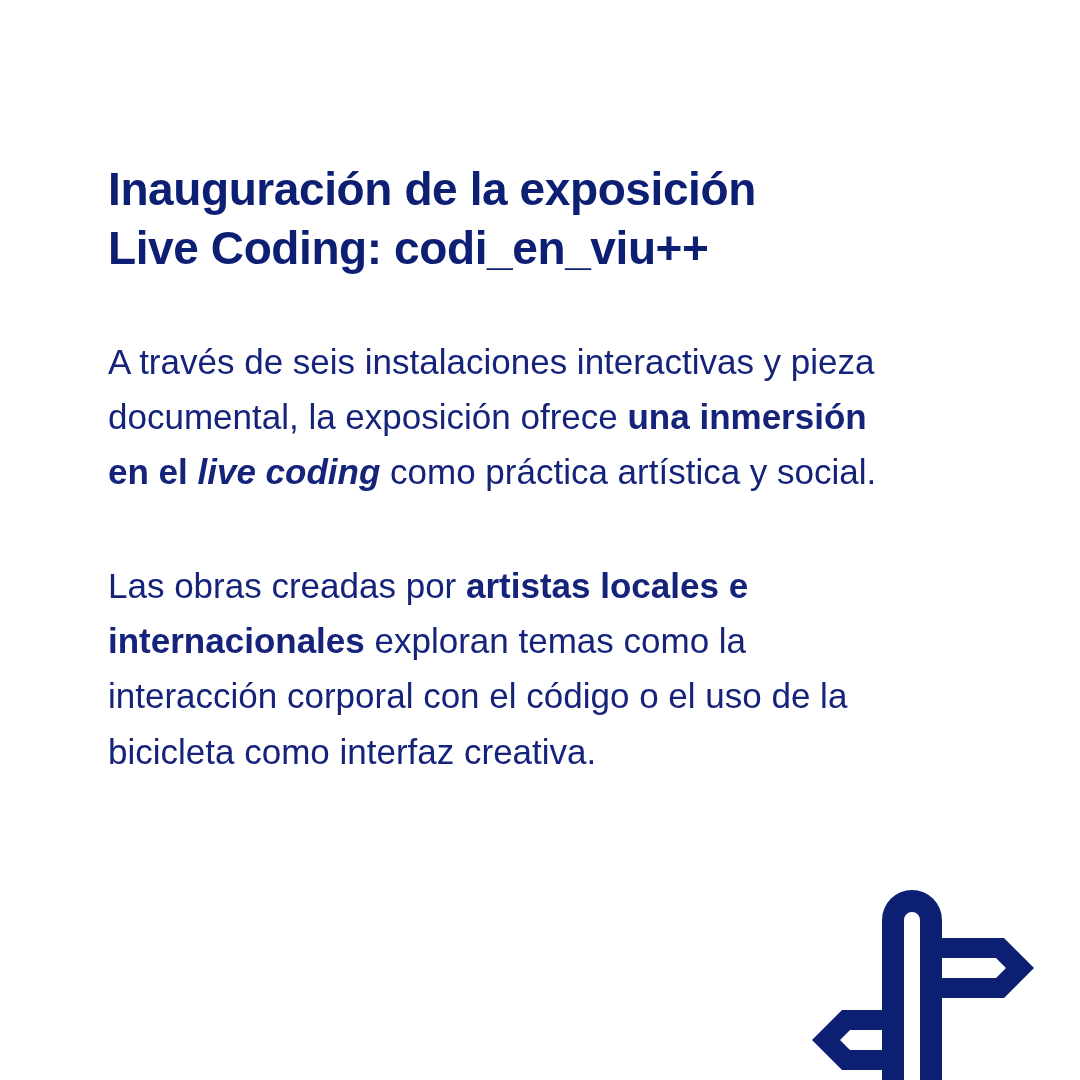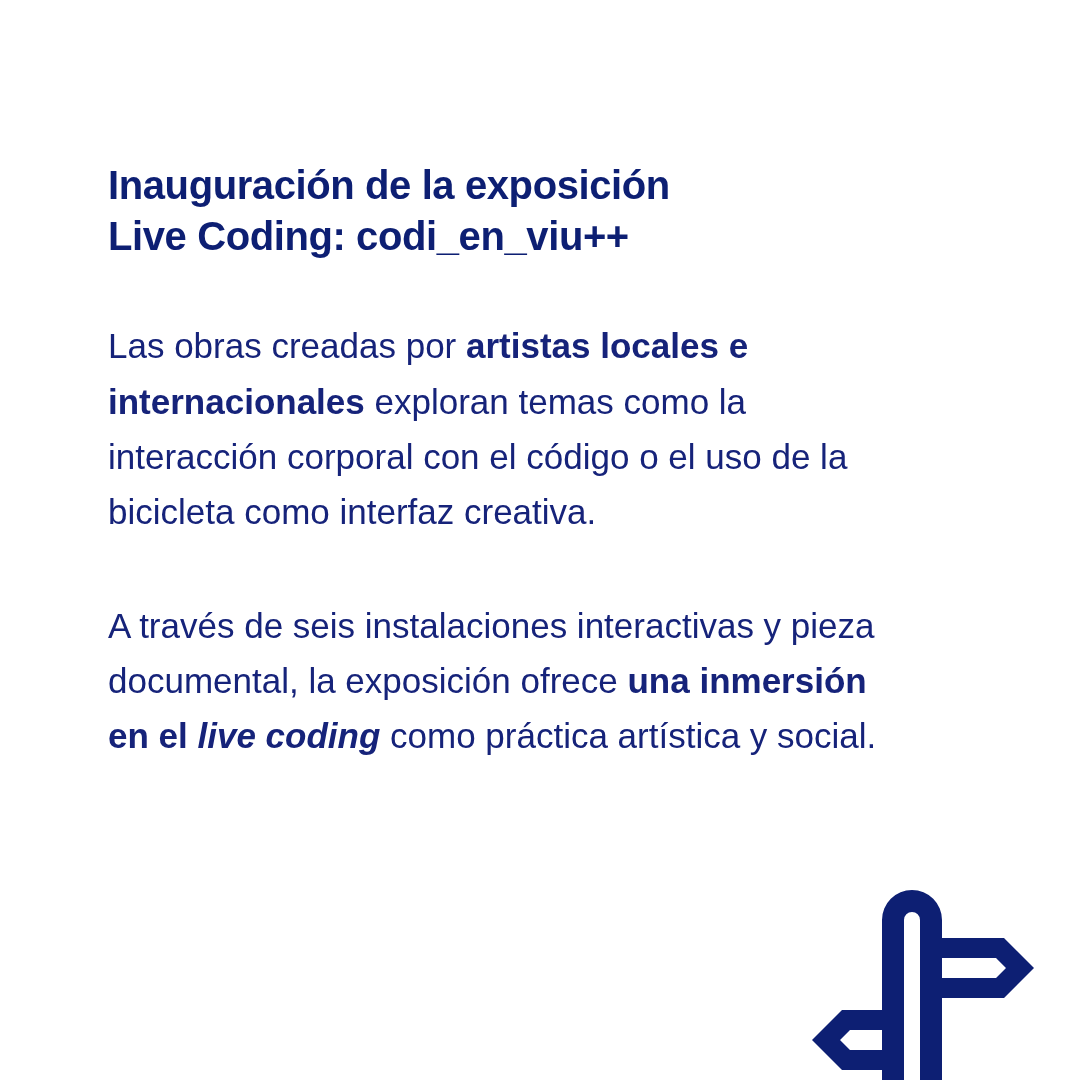--- a/index.html
+++ b/index.html
@@ -23,21 +23,21 @@
   }
   .content {
     position: absolute;
     left: 108px;
     top: 160px;
     width: 790px;
   }
   .title-block {
     color: #0d1f73;
     font-weight: bold;
-    font-size: 40px;
+    font-size: 46px;
     line-height: 1.28;
     letter-spacing: -0.4px;
     margin: 0 0 56px 0;
   }
   .title-line1 {
     display: block;
   }
   .title-line2 {
     display: block;
   }
@@ -72,25 +72,25 @@
 <div class="poster">
 
   <div class="content">
 
     <h1 class="title-block">
       <span class="title-line1">Inauguración de la exposición</span>
       <span class="title-line2">Live Coding: codi_en_viu++</span>
     </h1>
 
     <p class="para">
-      <span>Las obras creadas por </span><b>artistas locales e internacionales</b><span> exploran temas como la interacción corporal con el código o el uso de la bicicleta como interfaz creativa.</span>
+      <span>A través de seis instalaciones interactivas y pieza documental, la exposición ofrece </span><b>una inmersión en el </b><i>live coding</i><span> como práctica artística y social.</span>
     </p>
 
     <p class="para">
-      <span>A través de seis instalaciones interactivas y pieza documental, la exposición ofrece </span><b>una inmersión en el </b><i>live coding</i><span> como práctica artística y social.</span>
+      <span>Las obras creadas por </span><b>artistas locales e internacionales</b><span> exploran temas como la interacción corporal con el código o el uso de la bicicleta como interfaz creativa.</span>
     </p>
 
   </div>
 
   <div class="logo">
     <svg viewBox="0 0 290 200" width="290" height="200" xmlns="http://www.w3.org/2000/svg">
       <g fill="#0d1f73">
 
         <path d="M100 40 a30 30 0 0 1 60 0 L160 200 L138 200 L138 40 a8 8 0 0 0 -16 0 L122 200 L100 200 Z"></path>
 

